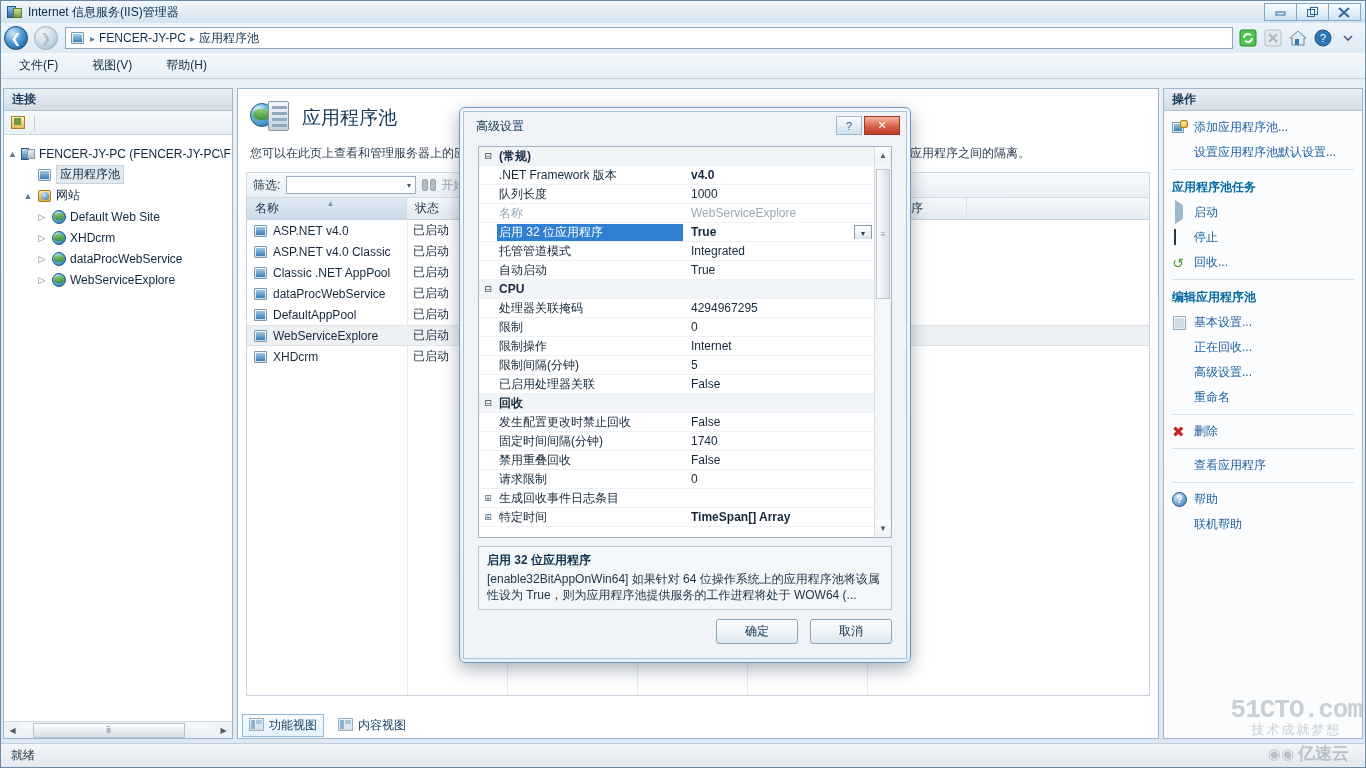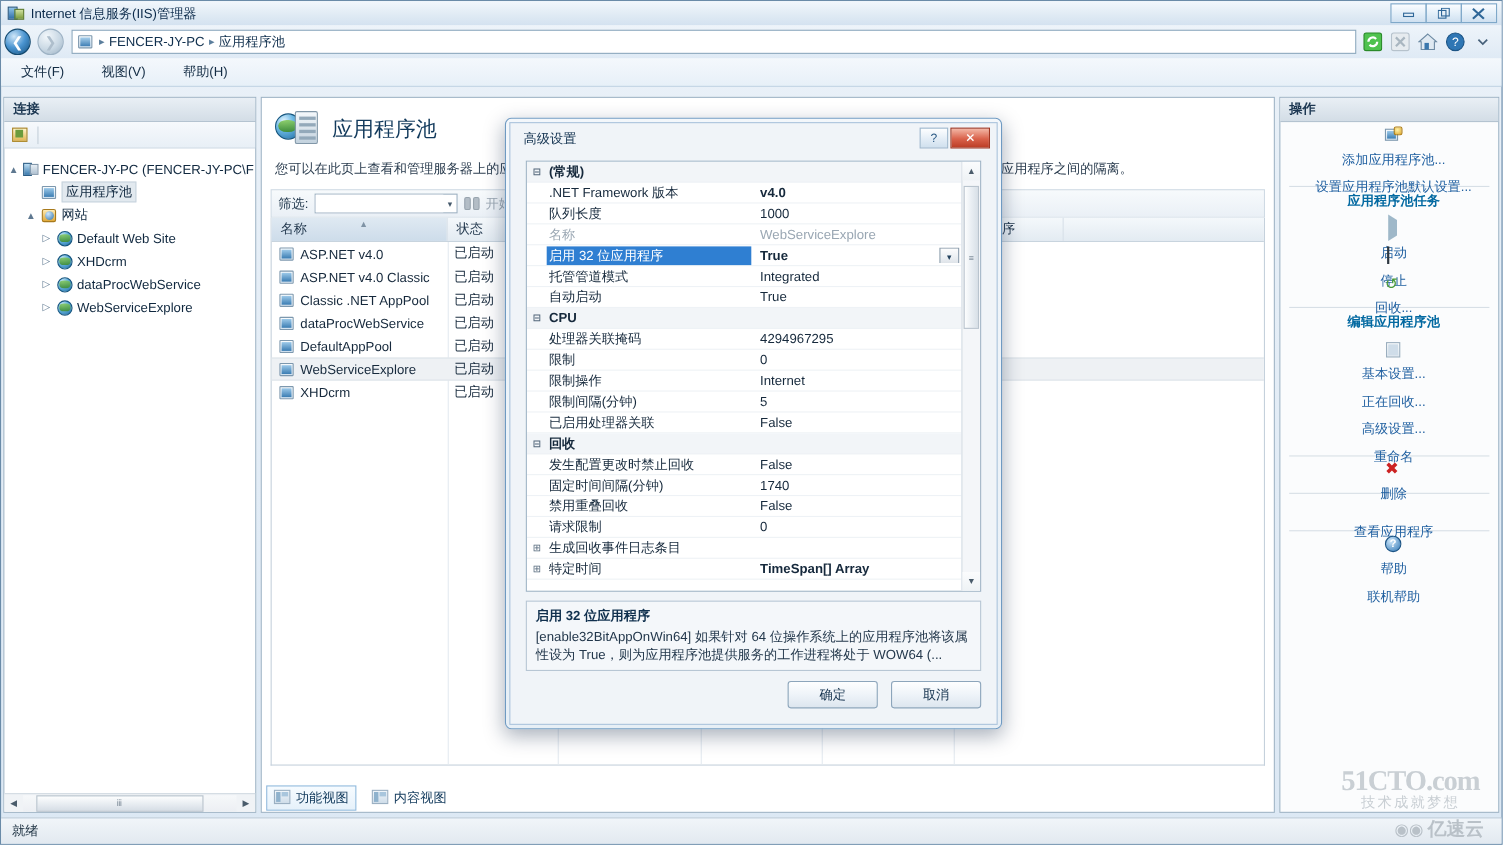--- a/index.html
+++ b/index.html
@@ -141,21 +141,21 @@
   .vtab { display:flex; align-items:center; gap:4px; font-size:12px; color:#123a5c; padding:2px 6px; }
   .vtab.active { border:1px solid #8fb9dd; background:linear-gradient(#f6fbff,#e6f1fa); }
   .vicon { width:16px; height:14px; position:relative; }
   .vicon .q { position:absolute; left:0; top:0; width:15px; height:13px; background:linear-gradient(#f0f5fa,#cfdde9); border:1px solid #9bb0c2; }
   .vicon .q2 { position:absolute; left:2px; top:2px; width:4px; height:9px; background:#8fb2cd; }
   .vicon .q3 { position:absolute; left:7px; top:2px; width:6px; height:4px; background:#a9c6dd; }
 
   
   .rightpane { position:absolute; right:2px; top:8px; width:200px; bottom:4px; background:#fbfcfd; border:1px solid #9fb4c6; }
   .actions { padding:4px 0 0 0; }
-  .act { display:flex; align-items:center; gap:6px; height:25px; padding-left:8px; font-size:12px; color:#1f5fa0; white-space:nowrap;flex-direction:column; }
+  .act { display:flex; align-items:center; gap:6px; height:25px; padding-left:8px; font-size:12px; color:#1f5fa0; white-space:nowrap; }
   .act.section { font-weight:bold; color:#0369a1; height:26px; }
   .act .aicon { width:16px; height:16px; flex:none; position:relative; }
   .hr { height:1px; background:#d7dfe6; margin:4px 8px; }
   .ai-addpool .a{position:absolute;left:0;top:2px;width:12px;height:11px;background:linear-gradient(#fdfefe,#cddfee);border:1px solid #7d98ae;}
   .ai-addpool .b{position:absolute;left:2px;top:4px;width:8px;height:7px;background:linear-gradient(#9cc9e9,#3b7db3);}
   .ai-addpool .c{position:absolute;right:0;top:0;width:8px;height:8px;background:radial-gradient(circle at 40% 35%,#fff2a8,#e0a92c);border:1px solid #b07f16;border-radius:2px;}
   .ai-play { width:0;height:0;border-left:8px solid #9fb8c9;border-top:5px solid transparent;border-bottom:5px solid transparent;margin-left:3px;margin-top:3px;}
   .ai-stop { width:11px;height:11px;background:linear-gradient(#6d7d8a,#3d4a55);margin:3px 0 0 2px;border:1px solid #2d3740;}
   .ai-recycle { color:#4a9a38; font-size:14px; line-height:16px; }
   .ai-basic .a{position:absolute;left:1px;top:1px;width:13px;height:14px;background:linear-gradient(#fbfdfe,#dfe8f0);border:1px solid #9aaebe;}
@@ -205,21 +205,21 @@
   .descbox { position:absolute; left:14px; top:434px; right:14px; height:64px; background:#f4f7fa; border:1px solid #b7c6d4; padding:5px 8px; }
   .desc-title { font-weight:bold; font-size:12px; color:#10304e; margin-bottom:2px; }
   .desc-body { font-size:12px; color:#22374b; line-height:16px; }
 
   .dlg-actions { position:absolute; right:14px; bottom:14px; display:flex; gap:12px; }
   .dlgbtn { width:82px; height:25px; border:1px solid #8ca5bb; border-radius:3px;
      background:linear-gradient(#fdfeff,#eff4f9 48%,#dde6ef); font-size:12px; color:#12304c;
      display:flex; align-items:center; justify-content:center; font-family:inherit; }
 
   
-  .wm1 { position:absolute; right:20px; bottom:28px; font-size:26px; font-weight:bold; color:#c9cfd4; letter-spacing:-1px; font-family:Liberation Serif, serif;margin-top:36px; }
+  .wm1 { position:absolute; right:3px; bottom:28px; font-size:26px; font-weight:bold; color:#c9cfd4; letter-spacing:-1px; font-family:Liberation Mono, monospace;margin-top:36px; }
   .wm1 .sub { display:block; font-size:13px; font-weight:normal; letter-spacing:2px; text-align:center; margin-top:-4px; }
   .wm2 { position:absolute; right:16px; bottom:2px; display:flex; align-items:center; gap:4px; color:#b9c1c8; font-size:17px; font-weight:bold; }
   .wm2 .ring { font-size:15px; }
 </style>
 </head>
 <body>
 
 <div class="app">
 
   <div class="titlebar">

